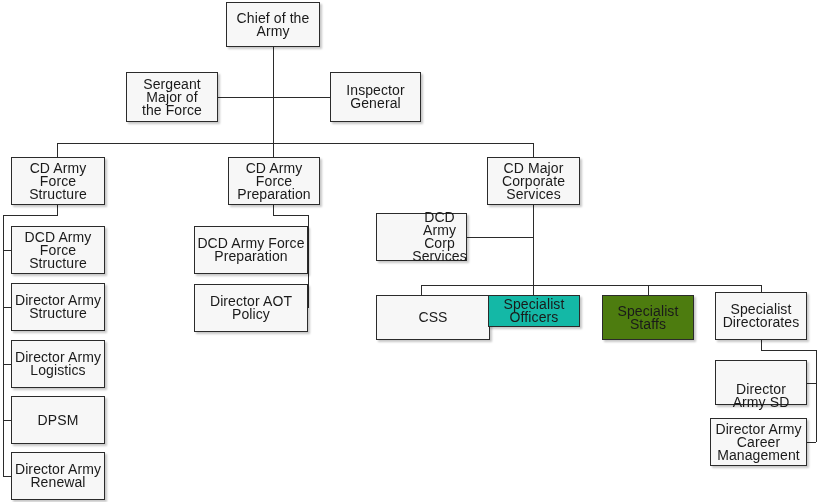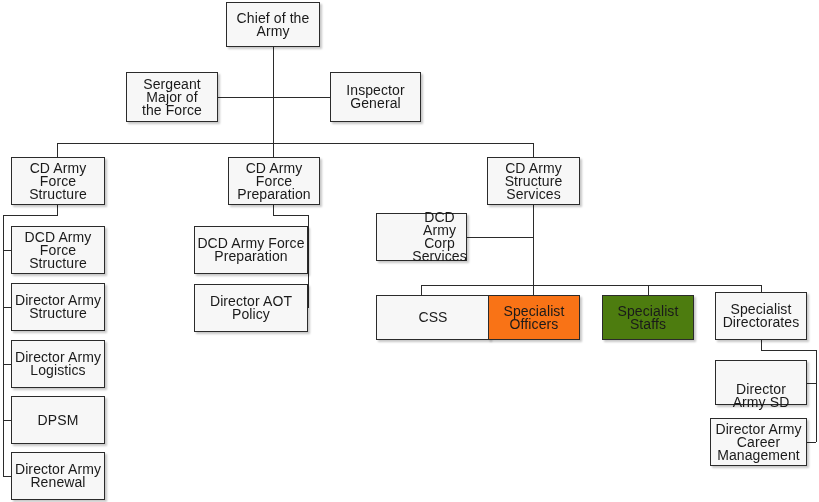--- a/index.html
+++ b/index.html
@@ -97,21 +97,21 @@
       </div>
       <div class="org-node" style="left: 11px; top: 157px; width: 94px; height: 48px; background: rgb(247, 247, 247); border-color: rgb(43, 43, 43);">
         <span class="org-node-label" style="color: rgb(26, 26, 26);">CD Army Force
 Structure</span>
       </div>
       <div class="org-node" style="left: 228px; top: 157px; width: 92px; height: 48px; background: rgb(247, 247, 247); border-color: rgb(43, 43, 43);">
         <span class="org-node-label" style="color: rgb(26, 26, 26);">CD Army Force
 Preparation</span>
       </div>
       <div class="org-node" style="left: 487px; top: 157px; width: 93px; height: 48px; background: rgb(247, 247, 247); border-color: rgb(43, 43, 43);">
-        <span class="org-node-label" style="color: rgb(26, 26, 26);">CD Army Structure
+        <span class="org-node-label" style="color: rgb(26, 26, 26);">CD Major Corporate
 Services</span>
       </div>
       <div class="org-node" style="left: 11px; top: 226px; width: 94px; height: 48px; background: rgb(247, 247, 247); border-color: rgb(43, 43, 43);">
         <span class="org-node-label" style="color: rgb(26, 26, 26);">DCD Army Force
 Structure</span>
       </div>
       <div class="org-node" style="left: 11px; top: 283px; width: 94px; height: 48px; background: rgb(247, 247, 247); border-color: rgb(43, 43, 43);">
         <span class="org-node-label" style="color: rgb(26, 26, 26);">Director Army
 Structure</span>
       </div>
@@ -133,21 +133,21 @@
       <div class="org-node" style="left: 194px; top: 284px; width: 114px; height: 48px; background: rgb(247, 247, 247); border-color: rgb(43, 43, 43);">
         <span class="org-node-label" style="color: rgb(26, 26, 26);">Director AOT Policy</span>
       </div>
       <div class="org-node" style="left: 376px; top: 213px; width: 91px; height: 48px; background: rgb(247, 247, 247); border-color: rgb(43, 43, 43);">
         <span class="org-node-label" style="color: rgb(26, 26, 26); margin-left: 36px;">DCD Army Corp
 Services</span>
       </div>
       <div class="org-node" style="left: 376px; top: 295px; width: 114px; height: 45px; background: rgb(247, 247, 247); border-color: rgb(43, 43, 43);">
         <span class="org-node-label" style="color: rgb(26, 26, 26);">CSS</span>
       </div>
-      <div class="org-node" style="left: 488px; top: 295px; width: 92px; height: 45px; background: #f97316; border-color: rgb(43, 43, 43);">
+      <div class="org-node" style="left: 488px; top: 295px; width: 92px; height: 32px; background: #14b8a6; border-color: rgb(43, 43, 43);">
         <span class="org-node-label" style="color: rgb(26, 26, 26);">Specialist Officers</span>
       </div>
       <div class="org-node" style="left: 602px; top: 295px; width: 92px; height: 45px; background: #4d7c0f; border-color: rgb(43, 43, 43);">
         <span class="org-node-label" style="color: rgb(26, 26, 26);">Specialist Staffs</span>
       </div>
       <div class="org-node" style="left: 715px; top: 292px; width: 92px; height: 48px; background: rgb(247, 247, 247); border-color: rgb(43, 43, 43);">
         <span class="org-node-label" style="color: rgb(26, 26, 26);">Specialist
 Directorates</span>
       </div>
       <div class="org-node" style="left: 715px; top: 360px; width: 92px; height: 45px; background: rgb(247, 247, 247); border-color: rgb(43, 43, 43);">

